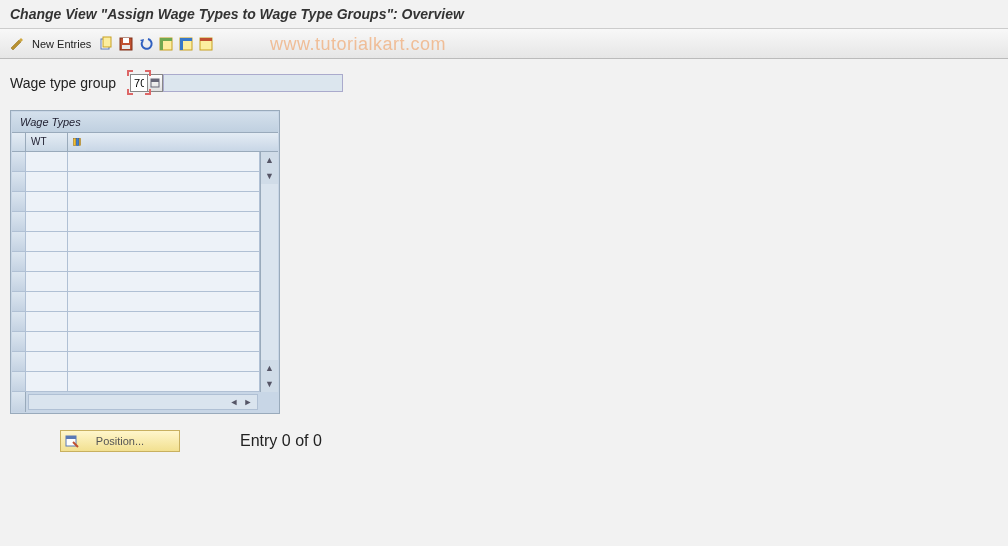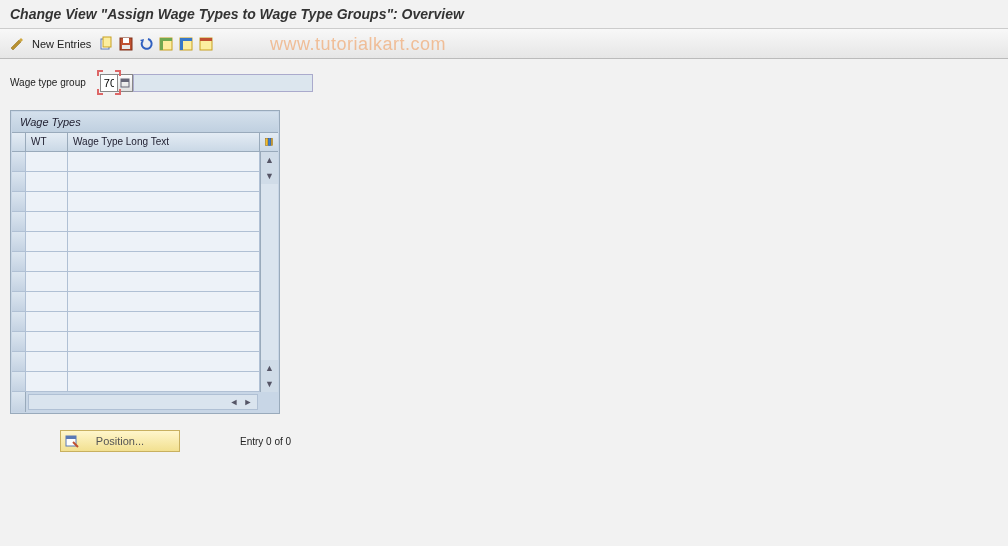--- a/index.html
+++ b/index.html
@@ -53,21 +53,21 @@
     .content {
       padding: 14px 10px;
     }
 
     .field-row {
       display: flex;
       align-items: center;
       gap: 14px;
       margin-bottom: 18px;
     }
-    .field-label { font-size: 10px; color: #222; }
+    .field-label { font-size: 14px; color: #222; }
     .field-input-wrap {
       position: relative;
       display: flex; align-items: center;
     }
     .field-input {
       height: 18px;
       font-size: 11px;
       border: 1px solid #888;
       padding: 1px 3px;
       background: #fff;
@@ -148,21 +148,21 @@
     .pos-btn{
       width:120px;height:22px;
       border:1px solid #c8b060;
       background:linear-gradient(#fff6cc,#f2e090);
       display:flex;align-items:center;gap:10px;
       padding:0 6px;font-size:11px;color:#555;cursor:pointer;
       justify-content:center;
       position:relative;
     }
     .pos-btn .pic{position:absolute;left:4px;width:14px;height:14px;display:flex;align-items:center;justify-content:center;}
-    .entry-txt{font-size:10px;color:#222;}
+    .entry-txt{font-size:16px;color:#222;}
   </style>
 </head>
 <body>
 
 <div class="title-bar">Change View "Assign Wage Types to Wage Type Groups": Overview</div>
 
 <div class="toolbar">
   <span class="tb-icon">
     <svg viewBox="0 0 16 16">
         <path d="M2 12 L10 4 L12 6 L4 14 Z" fill="#b89030" stroke="#8a6a10" stroke-width="0.5"></path>
@@ -230,21 +230,20 @@
       <div class="read-field"></div>
     </div>
   </div>
 
   <div class="table-box">
     <div class="table-title">Wage Types</div>
     <div class="grid">
       <div class="grid-head">
         <div class="gh sel"></div>
         <div class="gh wt">WT</div>
-        <div class="gh txt">Wage Type Long Text</div>
         <div class="gh cfg">
           <svg width="14" height="14" viewBox="0 0 14 14">
               <rect x="1" y="1" width="4" height="12" fill="#f2c030" stroke="#a07010"></rect>
               <rect x="6" y="1" width="4" height="12" fill="#4080d0" stroke="#205090"></rect>
               <rect x="11" y="1" width="2" height="12" fill="#f2c030" stroke="#a07010"></rect>
             </svg>
         </div>
       </div>
       <div class="grid-body">
         <div class="rows">

